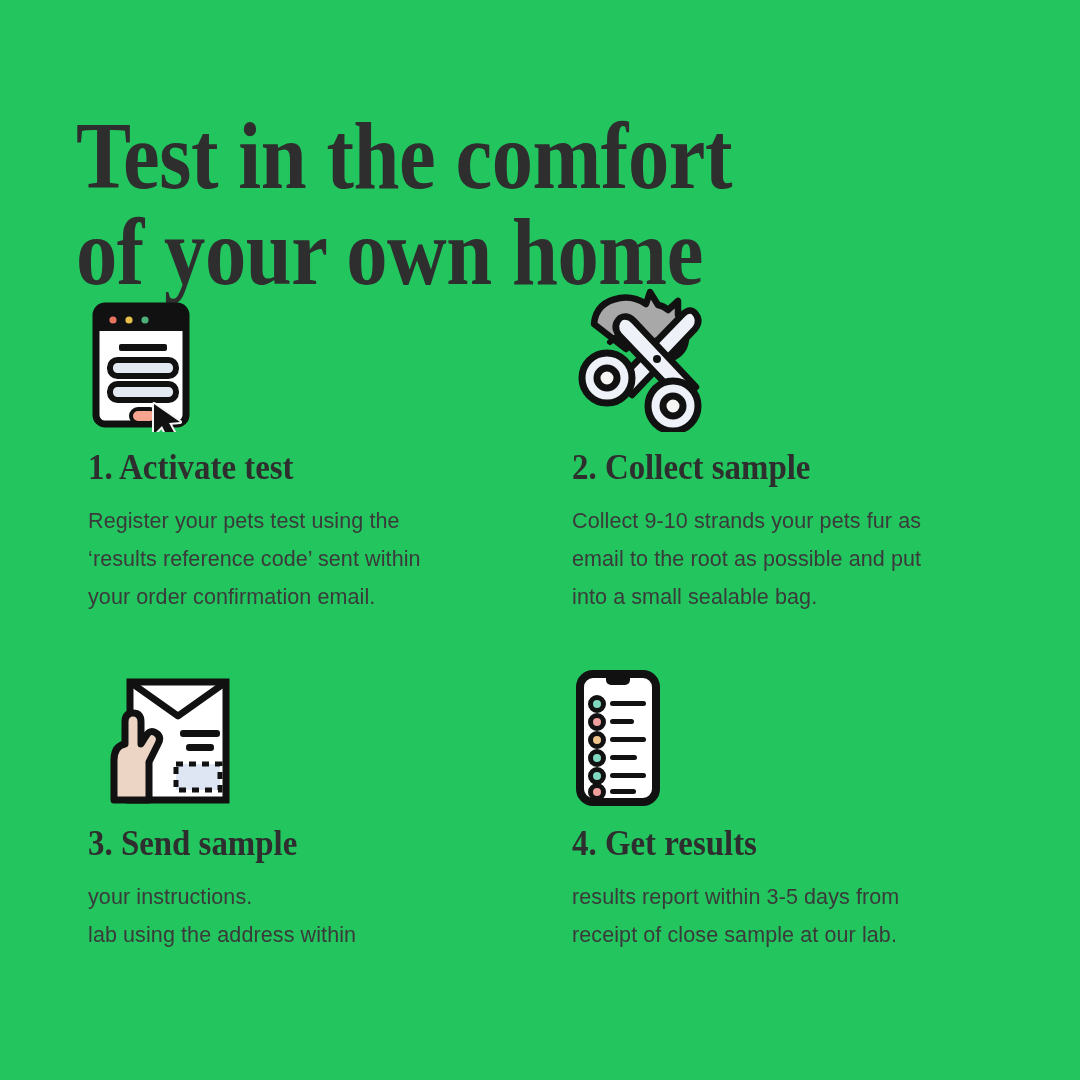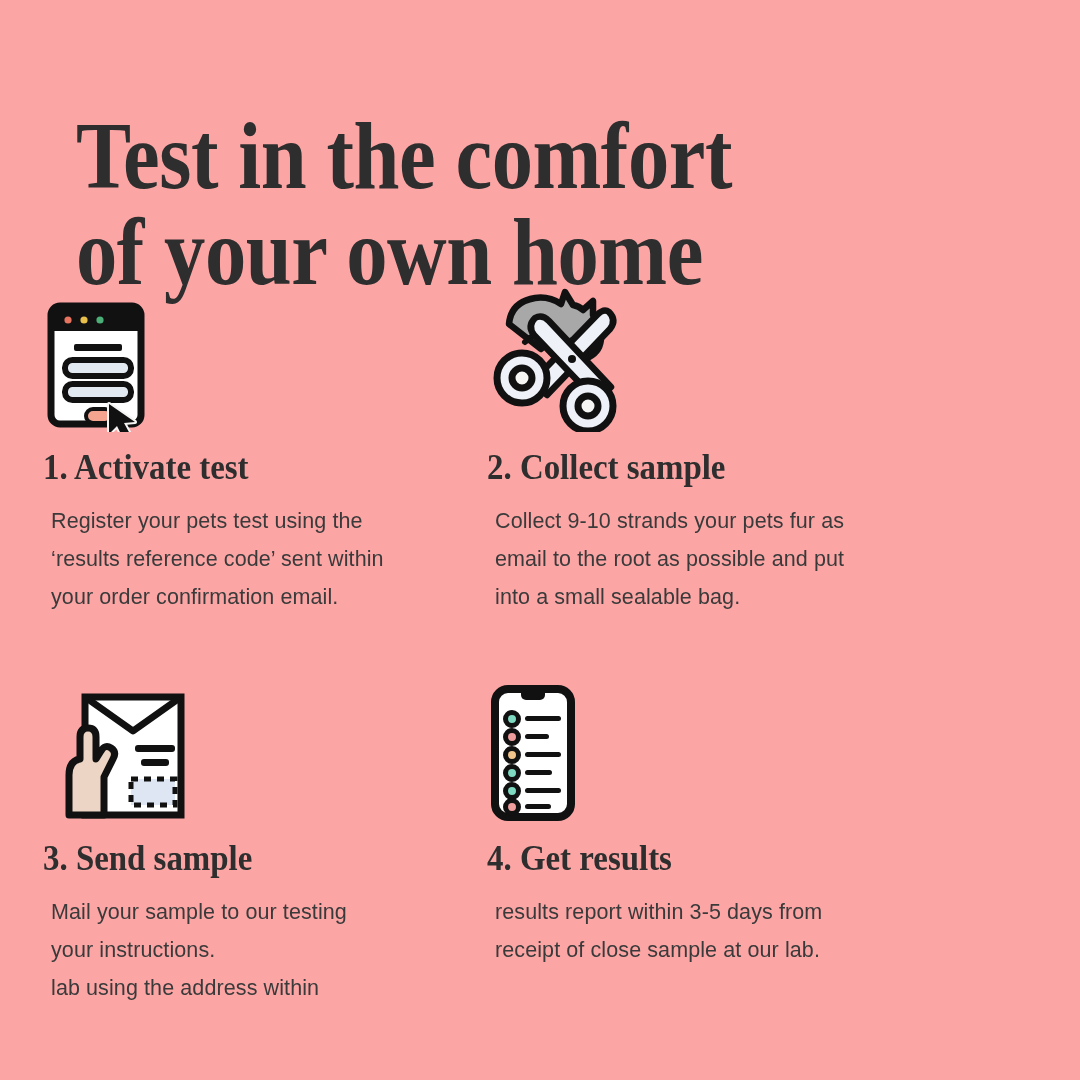--- a/index.html
+++ b/index.html
@@ -10,21 +10,21 @@
     width: 1080px;
     height: 1080px;
     background: #f5f5f4;
     font-family: "Liberation Sans", sans-serif;
     overflow: hidden;
   }
   .page {
     position: relative;
     width: 1080px;
     height: 1080px;
-    background: #fca5a5;
+    background: #22c55e;
     box-sizing: border-box;
   }
 
   
   .headline {
     position: absolute;
     left: 76px;
     top: 44px;
     width: 900px;
     font-family: "Liberation Serif", "DejaVu Serif", serif;
@@ -42,22 +42,23 @@
   .steps {
     position: absolute;
     left: 0;
     top: 280px;
     width: 1080px;
     display: grid;
     grid-template-columns: 444px 444px;
     grid-template-rows: auto auto;
     column-gap: 0px;
     row-gap: 55px;
-    padding-left: 43px;
+    padding-left: 88px;
     box-sizing: border-box;
+    gap: 40px;
   }
   .step { position: relative; }
   .icon-wrap {
     height: 152px;
     display: flex;
     align-items: flex-end;
     margin-bottom: 16px;
   }
   .icon-wrap svg { display: block; }
   .step-title {
@@ -71,21 +72,20 @@
     transform-origin: left center;
   }
   .step-body {
     font-family: "Liberation Sans", sans-serif;
     font-size: 21.5px;
     line-height: 38px;
     color: #3a3a3a;
     font-weight: 400;
     letter-spacing: 0.1px;
     max-width: 420px;
-    margin-left: 8px;
   }
   .step-body .bl { display: block; white-space: nowrap; }
 
   
   .step-3 .icon-wrap { padding-left: 16px; }
   .step-4 .icon-wrap { padding-left: 2px; }
   .step-2 .icon-wrap { padding-left: 0px; }
 </style>
 </head>
 <body>
@@ -170,21 +170,20 @@
           <rect x="82" y="76" width="28" height="7" rx="3" fill="#111111"></rect>
 
           <rect x="72" y="96" width="44" height="26" fill="#dde6f2" stroke="#111111" stroke-width="5" stroke-dasharray="7 6"></rect>
 
           <path d="M10 132 L10 92 q0 -14 11 -16 l0 -22 q0 -9 8 -9 q8 0 8 9 l0 22 l5 -8 q4 -7 10 -3 q6 4 2 11
                    l-9 18 l0 38 z" fill="#ecd5c4" stroke="#111111" stroke-width="7" stroke-linejoin="round" stroke-linecap="round"></path>
         </svg>
       </div>
       <div class="step-title">3. Send sample</div>
       <div class="step-body">
-        <span class="bl">Mail your sample to our testing</span>
         <span class="bl">your instructions.</span>
         <span class="bl">lab using the address within</span>
       </div>
     </div>
 
     <div class="step step-4">
       <div class="icon-wrap">
         <svg width="88" height="140" viewBox="0 0 88 140">
 
           <rect x="6" y="6" width="76" height="128" rx="13" fill="#ffffff" stroke="#111111" stroke-width="8"></rect>

